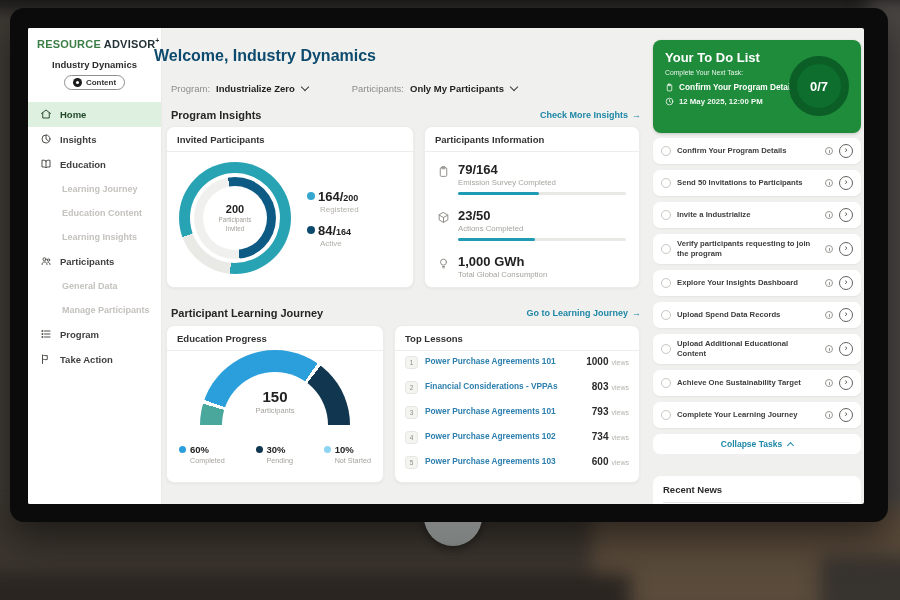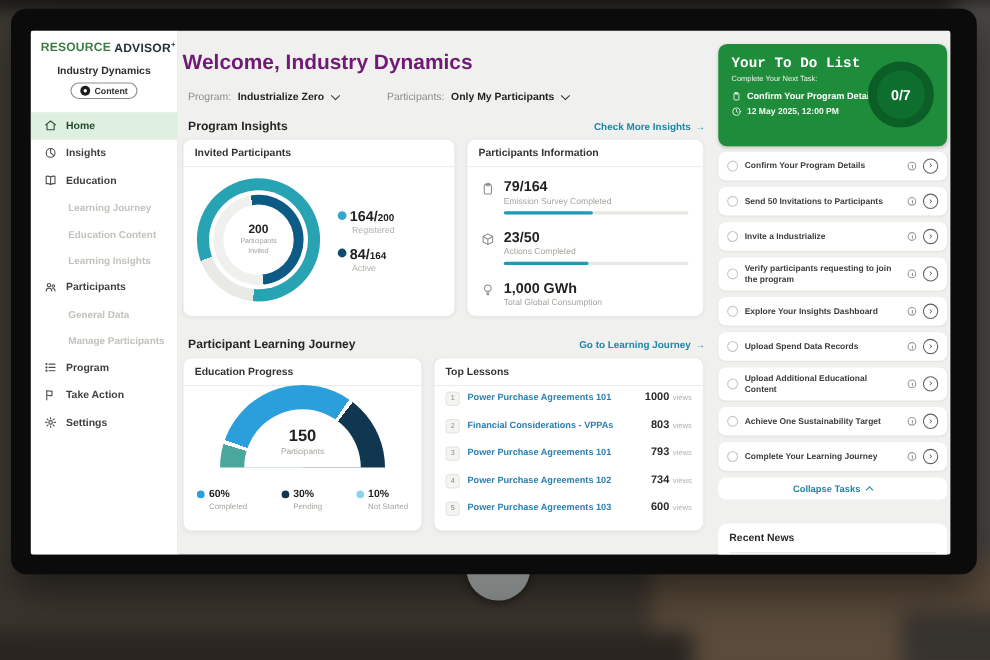--- a/index.html
+++ b/index.html
@@ -41,21 +41,21 @@
              border-radius:50%; background:#fff; }
   .menu { margin-top:12px; }
   .mi { display:flex; align-items:center; gap:8px; height:25px; padding-left:12px;
         font-size:9.5px; font-weight:700; color:#3f3f3f; cursor:pointer; }
   .mi svg { width:12px; height:12px; stroke:#4e4e4a; fill:none; stroke-width:2; stroke-linecap:round; stroke-linejoin:round; flex-shrink:0; }
   .mi.active { background:#def0e0; color:#22492a; }
   .mi.active svg { stroke:#2c4f33; }
   .mi.sub { padding-left:34px; font-size:9px; font-weight:600; color:#c4c2bd; height:24px; }
 
   
-  .welcome { position:absolute; left:138px; top:19px; font-size:19px; font-weight:800; color:#701a75; }
+  .welcome { position:absolute; left:126px; top:19px; font-size:16px; font-weight:800; color:#0c4a6e; }
   .filters { position:absolute; left:143px; top:55px; display:flex; align-items:center; font-size:9.5px; }
   .flabel { color:#8c8c88; }
   .fvalue { font-weight:800; color:#222; margin-left:6px; }
   .caret { width:6px; height:6px; border-right:1.6px solid #3a3a3a; border-bottom:1.6px solid #3a3a3a;
            transform:rotate(45deg); margin:-3px 0 0 7px; }
   .fgroup { display:flex; align-items:center; }
   .fgroup + .fgroup { margin-left:44px; }
   .sec-head { position:absolute; left:143px; width:470px; display:flex; justify-content:space-between; align-items:center; }
   .sec-title { font-size:11px; font-weight:800; color:#262626; }
   .sec-link { display:flex; align-items:center; gap:4px; font-size:9px; font-weight:700; color:#1e87a6; cursor:pointer; }
@@ -118,21 +118,21 @@
   .tl-row { display:flex; gap:7px; height:25px; }
   .tl-rank { width:13px; height:13px; border-radius:3.5px; background:#f4f4f1; border:1px solid #e5e5e1;
              font-size:6.5px; color:#8c8a85; display:flex; align-items:center; justify-content:center; flex-shrink:0; }
   .tl-title { flex:1; font-size:8.3px; font-weight:700; color:#2c7fae; cursor:pointer; }
   .tl-views-num { font-size:10px; font-weight:800; color:#2b2b2b; }
   .tl-views-lab { font-size:7px; color:#b5b3ad; margin-left:3px; }
 
   
   .todo-green { position:absolute; left:625px; top:12px; width:208px; height:93px; border-radius:8px;
                 background:#1e8c3a; color:#fff; padding:10px 12px; box-shadow:0 1px 3px rgba(20,20,20,.2); }
-  .tg-title { font-size:13px; font-weight:800;font-family:Liberation Mono, monospace; }
+  .tg-title { font-size:13px; font-weight:800; }
   .tg-sub { font-size:6.8px; margin-top:4px; color:rgba(255,255,255,.9); }
   .tg-line { display:flex; align-items:center; gap:5px; margin-top:6px; font-size:8.3px; font-weight:800; }
   .tg-line2 { display:flex; align-items:flex-start; gap:5px; margin-top:5px; font-size:7.8px; font-weight:600; color:rgba(255,255,255,.95); }
   .tg-line svg, .tg-line2 svg { width:9px; height:9px; stroke:#fff; fill:none; stroke-width:2; stroke-linecap:round; stroke-linejoin:round; }
   .tg-circle { position:absolute; right:12px; top:16px; width:60px; height:60px; border-radius:50%;
                border:8px solid #0a5e26; background:#0d6e2e; display:flex; align-items:center; justify-content:center;
                font-size:13px; font-weight:800; }
 
   .tasks { position:absolute; left:625px; top:110px; width:208px; }
   .task { background:#fff; border-radius:7px; margin-bottom:6px; padding:5px 8px; min-height:26px;
@@ -235,27 +235,20 @@
                 <circle cx="4.5" cy="12" r="1" fill="#4e4e4a"></circle>
                 <circle cx="4.5" cy="18" r="1" fill="#4e4e4a"></circle>
               </svg>
             <span>Program</span>
           </div>
           <div class="mi">
             <svg viewBox="0 0 24 24">
                 <path d="M5 21 V4 M5 5 C8 3.5 11 6.5 14.5 5 L14.5 13 C11 14.5 8 11.5 5 13"></path>
               </svg>
             <span>Take Action</span>
-          </div>
-          <div class="mi">
-            <svg viewBox="0 0 24 24">
-                <circle cx="12" cy="12" r="3.2"></circle>
-                <path d="M12 3 V5.5 M12 18.5 V21 M3 12 H5.5 M18.5 12 H21 M5.6 5.6 L7.4 7.4 M16.6 16.6 L18.4 18.4 M5.6 18.4 L7.4 16.6 M16.6 7.4 L18.4 5.6"></path>
-              </svg>
-            <span>Settings</span>
           </div>
         </div>
       </div>
 
       <div class="welcome">Welcome, Industry Dynamics</div>
 
       <div class="filters">
         <div class="fgroup">
           <span class="flabel">Program:</span>
           <span class="fvalue">Industrialize Zero</span>

